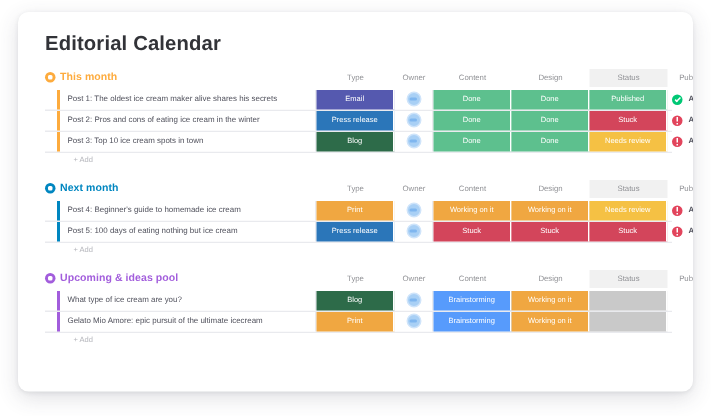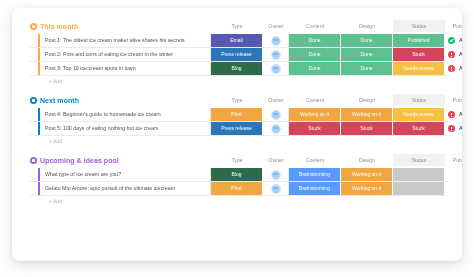--- a/index.html
+++ b/index.html
@@ -240,20 +240,21 @@
     padding-left: 9px;
     line-height: 11px;
   }
 </style>
 </head>
 <body>
 
 <div id="board-card">
   <div id="board-inner">
 
+    <div id="page-title">Editorial Calendar</div>
 
     <div id="groups-container">
         <div class="group">
           <div class="group-header-row">
             <div class="group-title-wrap">
               <span class="collapse-icon" style="background: rgb(253, 171, 61);"></span>
               <span class="group-title" style="color: rgb(253, 171, 61);">This month</span>
             </div>
             <div class="col-headers">
               <div class="col-head c-type">Type</div>

